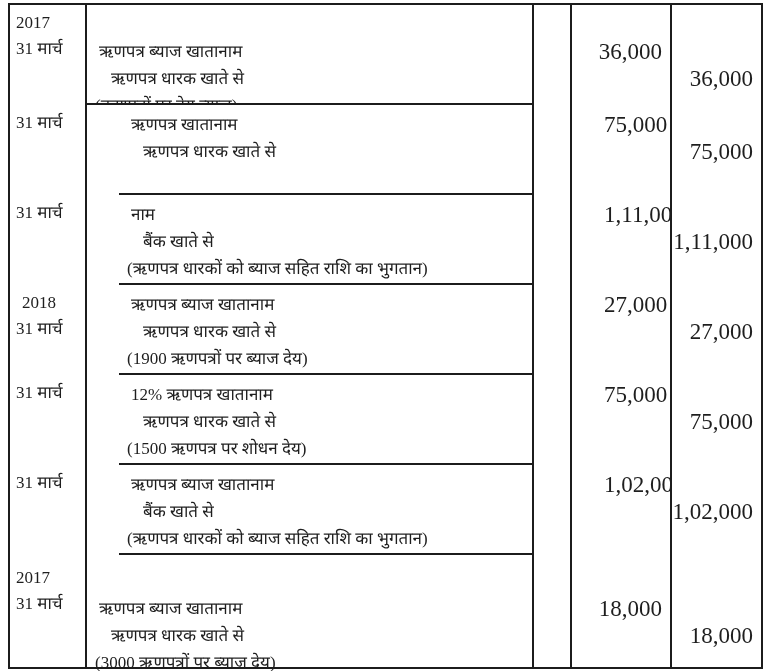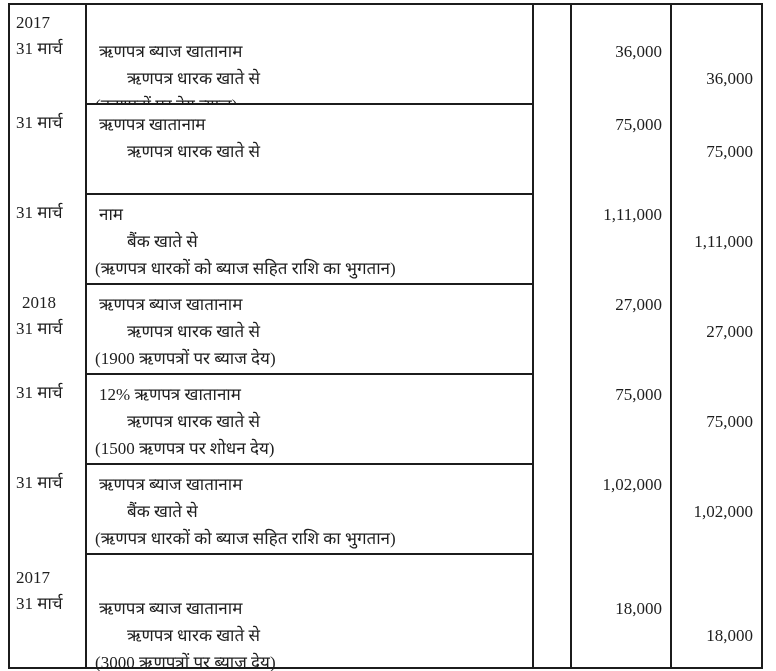--- a/index.html
+++ b/index.html
@@ -28,25 +28,25 @@
   .hb1{height:100px;}
   .hbm{height:90px;}
   .hb7{height:122px;}
   
   .pcell{border-bottom:2px solid #1c1c1c;}
   .pcell.last{border-bottom:none;}
   .line{line-height:27px;font-size:17px;white-space:nowrap;}
   .date-cell{padding:5px 4px 0 6px;}
   .date-cell .line{line-height:26px;}
   .l1{display:flex;justify-content:flex-start;padding-left:12px;padding-right:14px;}
-  .l2{padding-left:40px;}
+  .l2{padding-left:24px;}
   .l3{padding-left:8px;}
-  .amount{font-size:17px;line-height:27px;text-align:right;padding-right:8px;}
+  .amount{font-size:23px;line-height:27px;text-align:right;padding-right:8px;}
   
-  .pt-std{padding-top:6px;}
+  .pt-std{padding-top:6px;margin-left:32px;}
   .pt-b1{padding-top:33px;}
   .pt-b7{padding-top:40px;}
   .pt-c-std{padding-top:33px;}
   .pt-c-b1{padding-top:60px;}
   .pt-c-b7{padding-top:67px;}
   .pt-d-b7{padding-top:10px;}
 </style>
 </head>
 <body>
 

